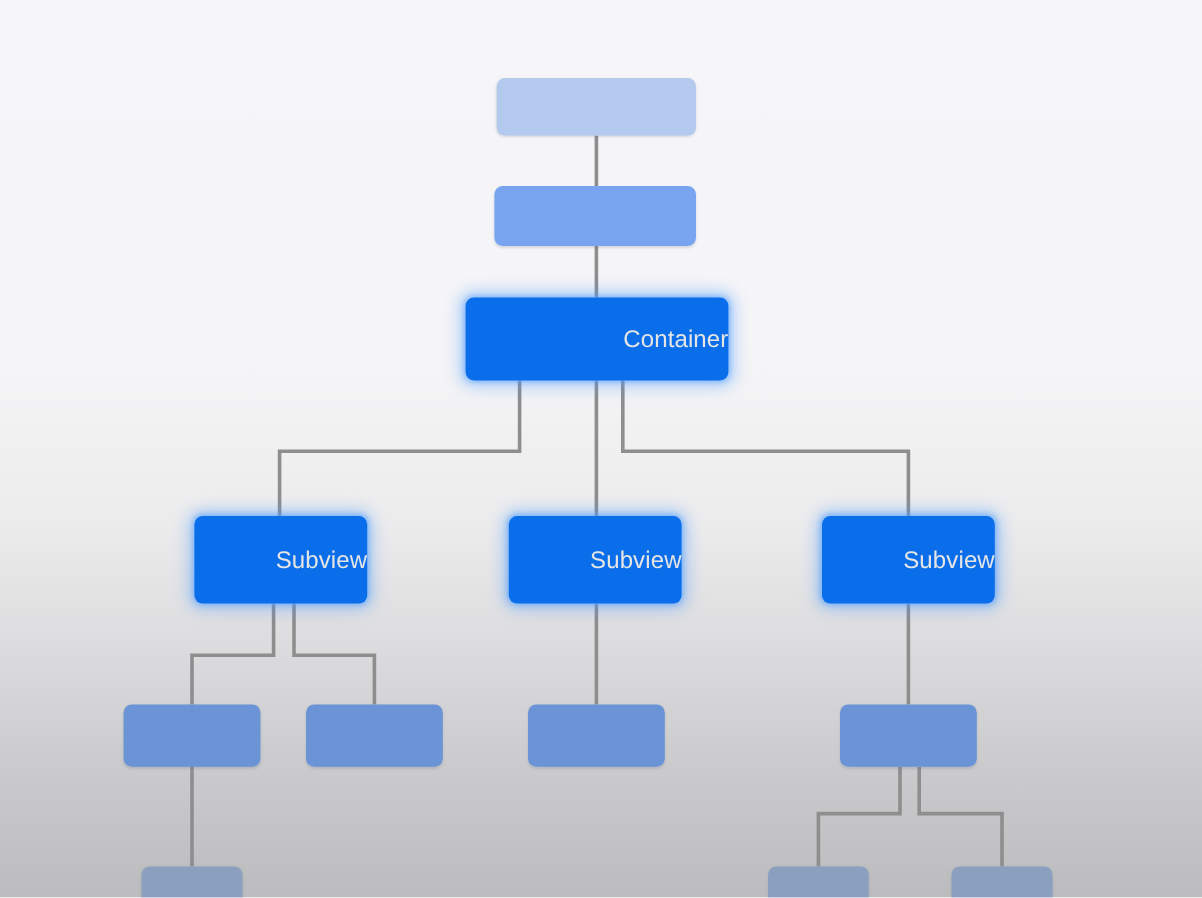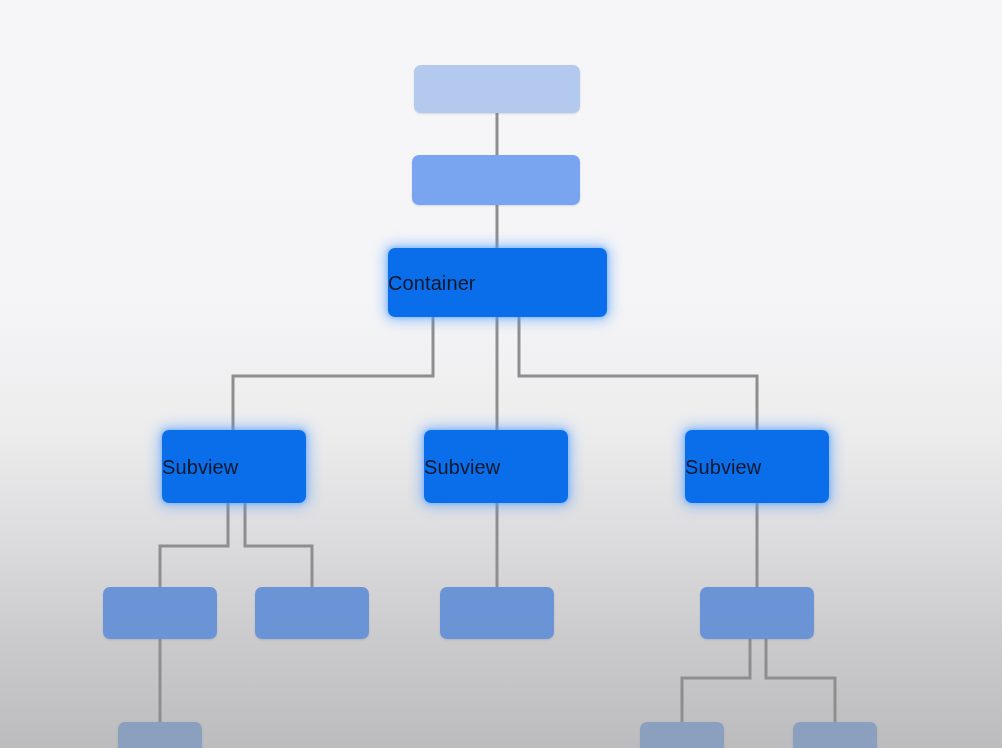--- a/index.html
+++ b/index.html
@@ -36,26 +36,27 @@
     pointer-events: none;
   }
 
   
   .node {
     position: absolute;
     box-sizing: border-box;
     border-radius: 7px;
     display: flex;
     align-items: center;
-    justify-content: flex-start;
-    color: #0f172a;
+    justify-content: flex-end;
+    color: #e5e5e5;
     font-size: 20px;
     letter-spacing: 0.1px;
     line-height: 1;
     white-space: nowrap;
+    padding-left: 24px;
   }
 
   
   .node.glow {
     box-shadow: 0 0 13px 4px rgba(70,150,255,0.45),
                 0 0 4px 1px rgba(90,165,255,0.55);
   }
 
   .node.plain {
     box-shadow: 0 1px 2px rgba(90,110,140,0.22);

